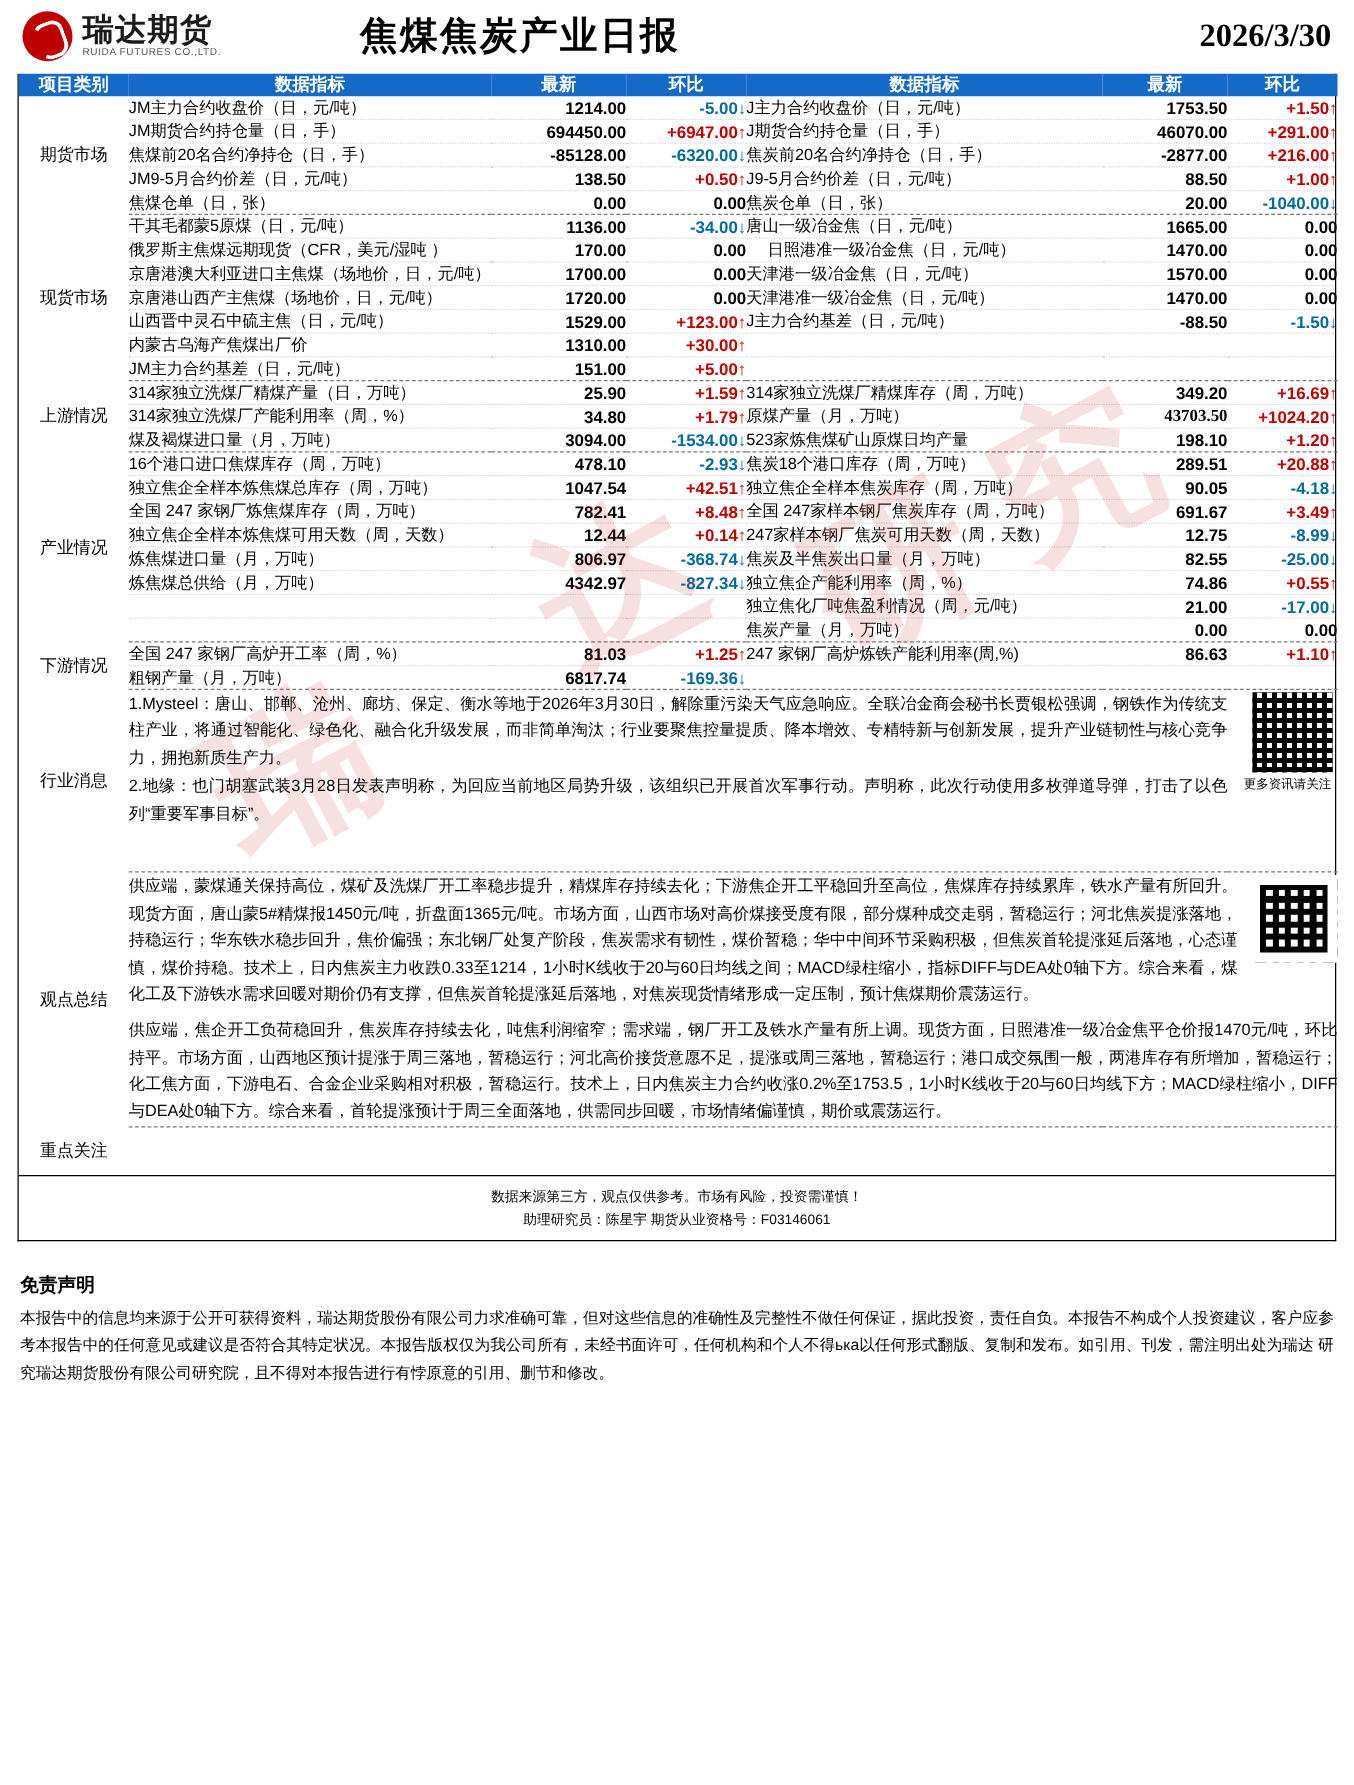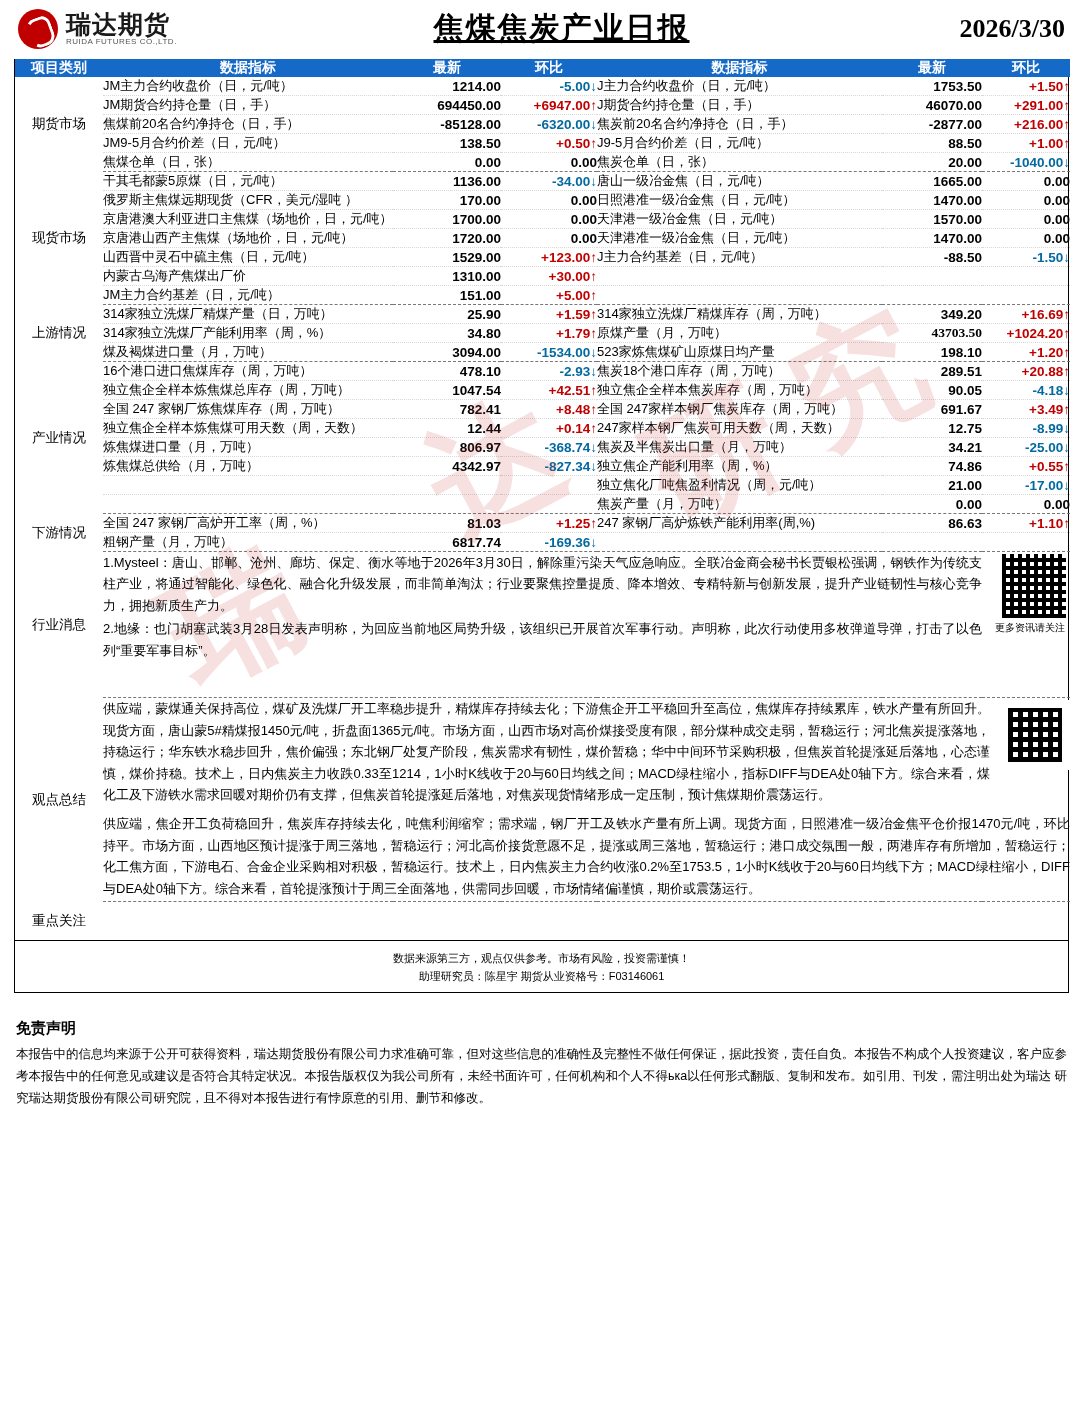--- a/index.html
+++ b/index.html
@@ -20,21 +20,21 @@
     width:40px;height:40px;border-radius:50%;background:#c00000;
     position:relative;flex:none;
   }
   .logo-mark:before{
     content:"";position:absolute;left:11px;top:8px;width:18px;height:24px;
     border:3px solid #fff;border-radius:9px 9px 10px 10px;border-left-color:transparent;
     transform:rotate(-20deg);
   }
   .logo-txt-cn { font-size:25px; font-weight:bold; letter-spacing:1px; color:#1a1a1a; line-height:1.05;}
   .logo-txt-en { font-size:8px; color:#555; letter-spacing:0.5px; }
-  .hdr-title { flex:1; text-align:center; font-size:30px; font-weight:bold; font-family:"Liberation Serif","DejaVu Serif",serif; letter-spacing:2px;text-decoration:underline;}
+  .hdr-title { flex:1; text-align:left; font-size:30px; font-weight:bold; font-family:"Liberation Serif","DejaVu Serif",serif; letter-spacing:2px;}
   .hdr-date { width:230px; text-align:right; font-size:26px; font-weight:bold; font-family:"Liberation Serif","DejaVu Serif",serif;}
 
   
   table.main { width:100%; border-collapse:collapse; table-layout:fixed; }
   table.main td, table.main th { border:0; padding:0; }
 
   .thead td { background:#1569c7; color:#fff; font-weight:bold; font-size:14px; text-align:center; padding:7px 4px; border-right:1px solid #fff;}
   .thead td:last-child{border-right:0;}
 
   .cat-cell {
@@ -171,21 +171,21 @@
             <td class="val" style="border-bottom: 1px dotted rgb(216, 216, 216);">1136.00</td>
             <td class="chg down" style="border-bottom: 1px dotted rgb(216, 216, 216);">-34.00↓</td>
             <td class="lbl sep" style="border-bottom: 1px dotted rgb(216, 216, 216);">唐山一级冶金焦（日，元/吨）</td>
             <td class="val" style="border-bottom: 1px dotted rgb(216, 216, 216);">1665.00</td>
             <td class="chg flat" style="border-bottom: 1px dotted rgb(216, 216, 216);">0.00</td>
           </tr>
           <tr>
             <td class="lbl" style="border-bottom: 1px dotted rgb(216, 216, 216);">俄罗斯主焦煤远期现货（CFR，美元/湿吨 ）</td>
             <td class="val" style="border-bottom: 1px dotted rgb(216, 216, 216);">170.00</td>
             <td class="chg flat" style="border-bottom: 1px dotted rgb(216, 216, 216);">0.00</td>
-            <td class="lbl sep" style="border-bottom: 1px dotted rgb(216, 216, 216);">日照港准一级冶金焦（日，元/吨）</td>
+            <td class="lbl sep" style="border-bottom: 1px dotted rgb(216, 216, 216); padding-left: 17px;">日照港准一级冶金焦（日，元/吨）</td>
             <td class="val" style="border-bottom: 1px dotted rgb(216, 216, 216);">1470.00</td>
             <td class="chg flat" style="border-bottom: 1px dotted rgb(216, 216, 216);">0.00</td>
           </tr>
           <tr>
             <td class="lbl" style="border-bottom: 1px dotted rgb(216, 216, 216);">京唐港澳大利亚进口主焦煤（场地价，日，元/吨）</td>
             <td class="val" style="border-bottom: 1px dotted rgb(216, 216, 216);">1700.00</td>
             <td class="chg flat" style="border-bottom: 1px dotted rgb(216, 216, 216);">0.00</td>
             <td class="lbl sep" style="border-bottom: 1px dotted rgb(216, 216, 216);">天津港一级冶金焦（日，元/吨）</td>
             <td class="val" style="border-bottom: 1px dotted rgb(216, 216, 216);">1570.00</td>
             <td class="chg flat" style="border-bottom: 1px dotted rgb(216, 216, 216);">0.00</td>
@@ -278,21 +278,21 @@
             <td class="chg up" style="border-bottom: 1px dotted rgb(216, 216, 216);">+0.14↑</td>
             <td class="lbl sep" style="border-bottom: 1px dotted rgb(216, 216, 216);">247家样本钢厂焦炭可用天数（周，天数）</td>
             <td class="val" style="border-bottom: 1px dotted rgb(216, 216, 216);">12.75</td>
             <td class="chg down" style="border-bottom: 1px dotted rgb(216, 216, 216);">-8.99↓</td>
           </tr>
           <tr>
             <td class="lbl" style="border-bottom: 1px dotted rgb(216, 216, 216);">炼焦煤进口量（月，万吨）</td>
             <td class="val" style="border-bottom: 1px dotted rgb(216, 216, 216);">806.97</td>
             <td class="chg down" style="border-bottom: 1px dotted rgb(216, 216, 216);">-368.74↓</td>
             <td class="lbl sep" style="border-bottom: 1px dotted rgb(216, 216, 216);">焦炭及半焦炭出口量（月，万吨）</td>
-            <td class="val" style="border-bottom: 1px dotted rgb(216, 216, 216);">34.21</td>
+            <td class="val" style="border-bottom: 1px dotted rgb(216, 216, 216);">82.55</td>
             <td class="chg down" style="border-bottom: 1px dotted rgb(216, 216, 216);">-25.00↓</td>
           </tr>
           <tr>
             <td class="lbl" style="border-bottom: 1px dotted rgb(216, 216, 216);">炼焦煤总供给（月，万吨）</td>
             <td class="val" style="border-bottom: 1px dotted rgb(216, 216, 216);">4342.97</td>
             <td class="chg down" style="border-bottom: 1px dotted rgb(216, 216, 216);">-827.34↓</td>
             <td class="lbl sep" style="border-bottom: 1px dotted rgb(216, 216, 216);">独立焦企产能利用率（周，%）</td>
             <td class="val" style="border-bottom: 1px dotted rgb(216, 216, 216);">74.86</td>
             <td class="chg up" style="border-bottom: 1px dotted rgb(216, 216, 216);">+0.55↑</td>
           </tr>

